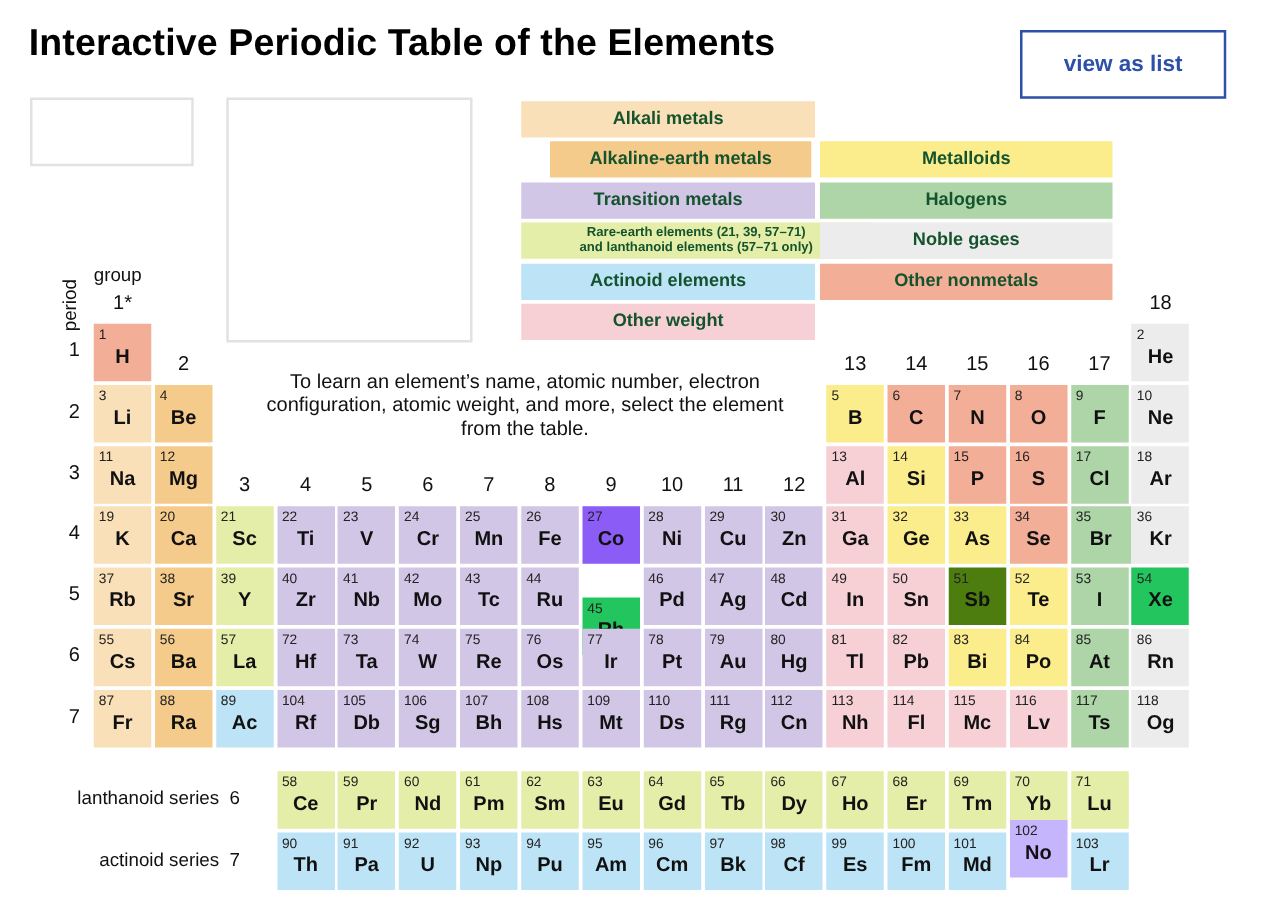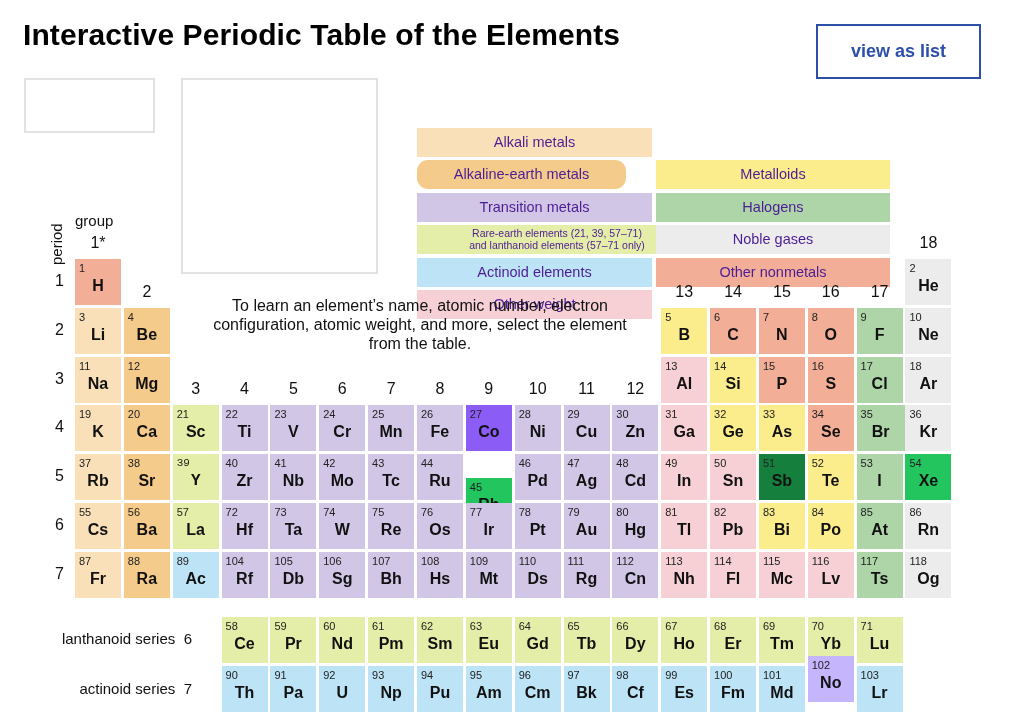--- a/index.html
+++ b/index.html
@@ -6,21 +6,21 @@
     html, body { width: 1024px; height: 721px; background: #ffffff; overflow: hidden; }
     body { position: relative; font-family: "Liberation Sans", sans-serif; color: #111; }
 
     .title { position: absolute; left: 23px; top: 18px; font-size: 30px; font-weight: bold; letter-spacing: 0.1px; color: #000; }
     .view-btn { position: absolute; left: 816px; top: 24px; width: 165px; height: 55px; border: 2px solid #2c4fa8; color: #2c4fa8; font-size: 18px; font-weight: bold; display: flex; align-items: center; justify-content: center; background: #fff; cursor: pointer; }
 
     .placeholder-box { position: absolute; border: 2px solid #e2e2e2; background: #fff; }
     .ph-small { left: 24px; top: 78px; width: 131px; height: 55px; }
     .ph-large { left: 181px; top: 78px; width: 197px; height: 196px; }
 
-    .legend-item { position: absolute; height: 29px; display: flex; align-items: center; justify-content: center; font-weight: normal; font-size: 14.5px; color: #4c1d95; text-align: center; line-height: 1.05; margin-top: 47px; }
+    .legend-item { position: absolute; height: 29px; display: flex; align-items: center; justify-content: center; font-weight: bold; font-size: 14.5px; color: #14532d; text-align: center; line-height: 1.05; }
     .legend-item.small { font-size: 10.5px; }
 
     .axis-label { position: absolute; font-size: 16px; color: #111; }
     .period-axis { position: absolute; left: 48px; top: 265px; transform: rotate(-90deg); transform-origin: left top; font-size: 15px; color: #111; }
     .group-axis { position: absolute; left: 75px; top: 212px; font-size: 15px; color: #111; }
 
     .cell { position: absolute; width: 46px; height: 46px; cursor: pointer; }
     .cell .num { position: absolute; left: 4px; top: 3px; font-size: 11px; color: #222; }
     .cell .sym { position: absolute; left: 0; right: 0; top: 18px; text-align: center; font-size: 16px; font-weight: bold; color: #111; }
 
@@ -32,21 +32,21 @@
 <body>
 
 <div class="title">Interactive Periodic Table of the Elements</div>
 <div class="view-btn">view as list</div>
 
 <div class="placeholder-box ph-small"></div>
 <div class="placeholder-box ph-large"></div>
 
 <div id="legend">
     <div class="legend-item" style="left: 417px; top: 81px; width: 235px; background: rgb(249, 224, 184); white-space: pre-line;">Alkali metals</div>
-    <div class="legend-item" style="left: 417px; top: 113px; width: 209px; background: rgb(245, 203, 139); white-space: pre-line; border-radius: 11px;">Alkaline-earth metals</div>
+    <div class="legend-item" style="left: 440px; top: 113px; width: 209px; background: rgb(245, 203, 139); white-space: pre-line;">Alkaline-earth metals</div>
     <div class="legend-item" style="left: 417px; top: 146px; width: 235px; background: rgb(210, 198, 230); white-space: pre-line;">Transition metals</div>
     <div class="legend-item small" style="left: 417px; top: 178px; width: 280px; background: rgb(229, 238, 168); white-space: pre-line;">Rare-earth elements (21, 39, 57–71)
 and lanthanoid elements (57–71 only)</div>
     <div class="legend-item" style="left: 417px; top: 211px; width: 235px; background: rgb(189, 227, 246); white-space: pre-line;">Actinoid elements</div>
     <div class="legend-item" style="left: 417px; top: 243px; width: 235px; background: rgb(246, 208, 213); white-space: pre-line;">Other weight</div>
     <div class="legend-item" style="left: 656px; top: 113px; width: 234px; background: rgb(251, 236, 140); white-space: pre-line;">Metalloids</div>
     <div class="legend-item" style="left: 656px; top: 146px; width: 234px; background: rgb(173, 213, 168); white-space: pre-line;">Halogens</div>
     <div class="legend-item" style="left: 656px; top: 178px; width: 234px; background: rgb(236, 236, 236); white-space: pre-line;">Noble gases</div>
     <div class="legend-item" style="left: 656px; top: 211px; width: 234px; background: rgb(242, 174, 150); white-space: pre-line;">Other nonmetals</div>
   </div>
@@ -231,21 +231,21 @@
       <span class="sym">Kr</span>
     </div>
     <div class="cell" style="left: 75px; top: 454.2px; background: rgb(249, 224, 184);">
       <span class="num">37</span>
       <span class="sym">Rb</span>
     </div>
     <div class="cell" style="left: 123.85px; top: 454.2px; background: rgb(245, 203, 139);">
       <span class="num">38</span>
       <span class="sym">Sr</span>
     </div>
-    <div class="cell" style="left: 172.7px; top: 454.2px; background: rgb(229, 238, 168); font-family: Liberation Mono, monospace;">
+    <div class="cell" style="left: 172.7px; top: 454.2px; background: rgb(229, 238, 168);">
       <span class="num">39</span>
       <span class="sym">Y</span>
     </div>
     <div class="cell" style="left: 221.55px; top: 454.2px; background: rgb(210, 198, 230);">
       <span class="num">40</span>
       <span class="sym">Zr</span>
     </div>
     <div class="cell" style="left: 270.4px; top: 454.2px; background: rgb(210, 198, 230);">
       <span class="num">41</span>
       <span class="sym">Nb</span>
@@ -279,21 +279,21 @@
       <span class="sym">Cd</span>
     </div>
     <div class="cell" style="left: 661.2px; top: 454.2px; background: rgb(246, 208, 213);">
       <span class="num">49</span>
       <span class="sym">In</span>
     </div>
     <div class="cell" style="left: 710.05px; top: 454.2px; background: rgb(246, 208, 213);">
       <span class="num">50</span>
       <span class="sym">Sn</span>
     </div>
-    <div class="cell" style="left: 758.9px; top: 454.2px; background: #15803d; text-decoration: underline;">
+    <div class="cell" style="left: 758.9px; top: 454.2px; background: #4d7c0f; text-decoration: underline;">
       <span class="num">51</span>
       <span class="sym">Sb</span>
     </div>
     <div class="cell" style="left: 807.75px; top: 454.2px; background: rgb(251, 236, 140);">
       <span class="num">52</span>
       <span class="sym">Te</span>
     </div>
     <div class="cell" style="left: 856.6px; top: 454.2px; background: rgb(173, 213, 168);">
       <span class="num">53</span>
       <span class="sym">I</span>

